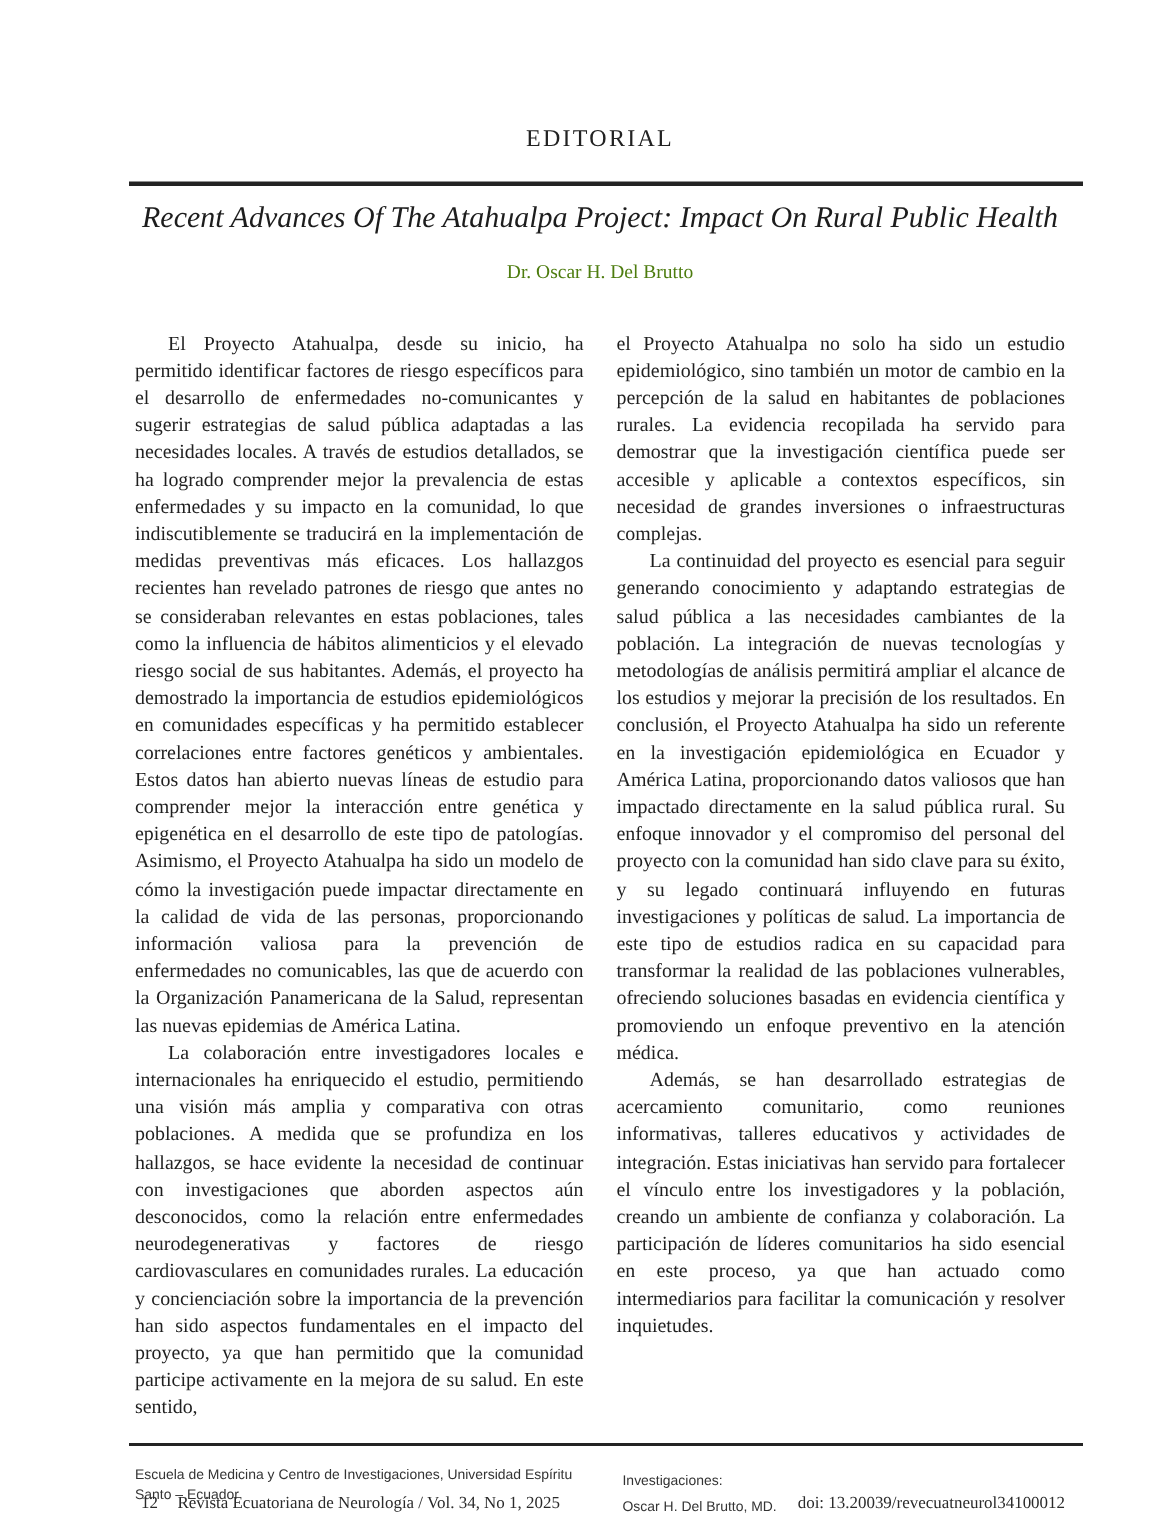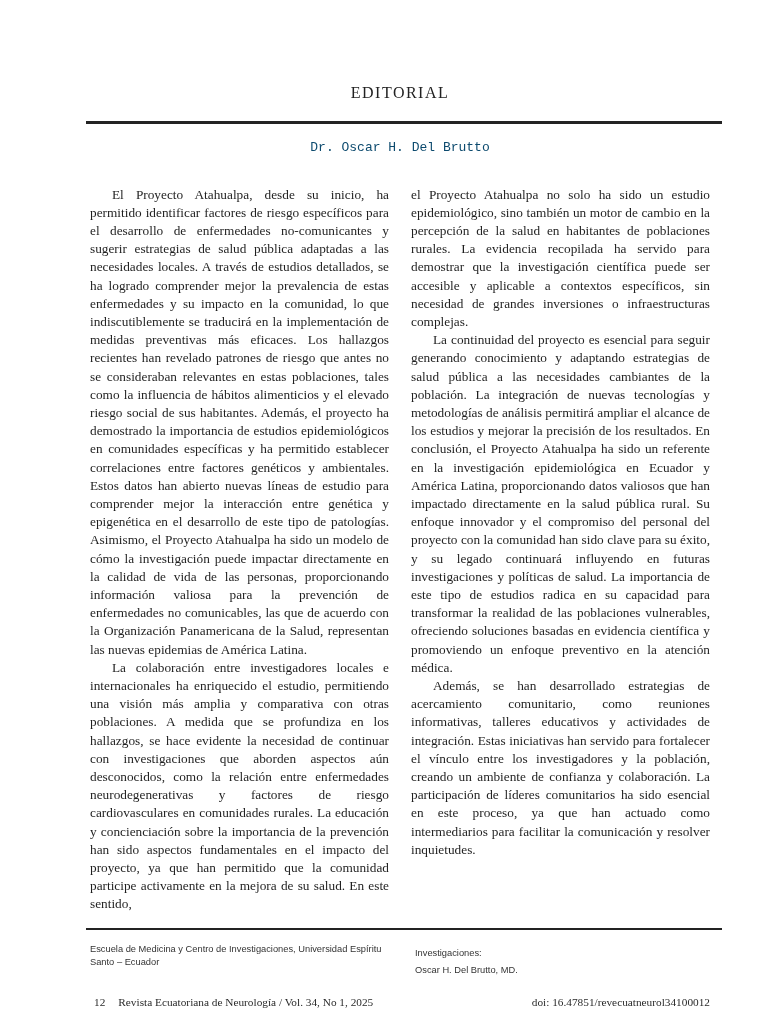--- a/index.html
+++ b/index.html
@@ -46,22 +46,21 @@
     font-style: italic;
     font-weight: 400;
     font-size: 20px;
     line-height: 24px;
     color: #1d1d1d;
   }
   .author {
     margin-top: 16px;
     text-align: center;
     font-size: 13px;
-    color: #0c4a6e;
-    font-family: Liberation Mono, monospace;
+    color: #4d7c0f;
   }
   .columns {
     display: flex;
     gap: 14px;
     margin-top: 27px;
   }
   .col {
     width: 311px;
     font-size: 13.3px;
     line-height: 18.2px;
@@ -100,20 +99,21 @@
 </style>
 </head>
 <body>
 
 <div class="page">
 
   <div class="section-label">EDITORIAL</div>
   <hr class="rule top-rule">
 
 
+  <h2 class="subtitle">Recent Advances Of The Atahualpa Project: Impact On Rural Public Health</h2>
 
   <div class="author">Dr. Oscar H. Del Brutto</div>
 
   <main class="columns">
     <div class="col">
       <p class="indent">El Proyecto Atahualpa, desde su inicio, ha permitido identificar factores de riesgo específicos para el desarrollo de enfermedades no-comunicantes y sugerir estrategias de salud pública adaptadas a las necesidades locales. A través de estudios detallados, se ha logrado comprender mejor la prevalencia de estas enfermedades y su impacto en la comunidad, lo que indiscutiblemente se traducirá en la implementación de medidas preventivas más eficaces. Los hallazgos recientes han revelado patrones de riesgo que antes no se consideraban relevantes en estas poblaciones, tales como la influencia de hábitos alimenticios y el elevado riesgo social de sus habitantes. Además, el proyecto ha demostrado la importancia de estudios epidemiológicos en comunidades específicas y ha permitido establecer correlaciones entre factores genéticos y ambientales. Estos datos han abierto nuevas líneas de estudio para comprender mejor la interacción entre genética y epigenética en el desarrollo de este tipo de patologías. Asimismo, el Proyecto Atahualpa ha sido un modelo de cómo la investigación puede impactar directamente en la calidad de vida de las personas, proporcionando información valiosa para la prevención de enfermedades no comunicables, las que de acuerdo con la Organización Panamericana de la Salud, representan las nuevas epidemias de América Latina.</p>
       <p class="indent">La colaboración entre investigadores locales e internacionales ha enriquecido el estudio, permitiendo una visión más amplia y comparativa con otras poblaciones. A medida que se profundiza en los hallazgos, se hace evidente la necesidad de continuar con investigaciones que aborden aspectos aún desconocidos, como la relación entre enfermedades neurodegenerativas y factores de riesgo cardiovasculares en comunidades rurales. La educación y concienciación sobre la importancia de la prevención han sido aspectos fundamentales en el impacto del proyecto, ya que han permitido que la comunidad participe activamente en la mejora de su salud. En este sentido,</p>
     </div>
     <div class="col">
       <p>el Proyecto Atahualpa no solo ha sido un estudio epidemiológico, sino también un motor de cambio en la percepción de la salud en habitantes de poblaciones rurales. La evidencia recopilada ha servido para demostrar que la investigación científica puede ser accesible y aplicable a contextos específicos, sin necesidad de grandes inversiones o infraestructuras complejas.</p>
@@ -128,16 +128,16 @@
     <div class="fn-left">Escuela de Medicina y Centro de Investigaciones, Universidad Espíritu Santo – Ecuador</div>
     <div class="fn-right">
       <div>Investigaciones:</div>
       <div>Oscar H. Del Brutto, MD.</div>
 
     </div>
   </div>
 
   <footer class="page-footer">
     <div class="footer-left"><span class="pagenum">12</span><span>Revista Ecuatoriana de Neurología / Vol. 34, No 1, 2025</span></div>
-    <div class="footer-right">doi: 16.47851/revecuatneurol34100012</div>
+    <div class="footer-right">doi: 13.20039/revecuatneurol34100012</div>
   </footer>
 
 </div>
 
 </body></html>

